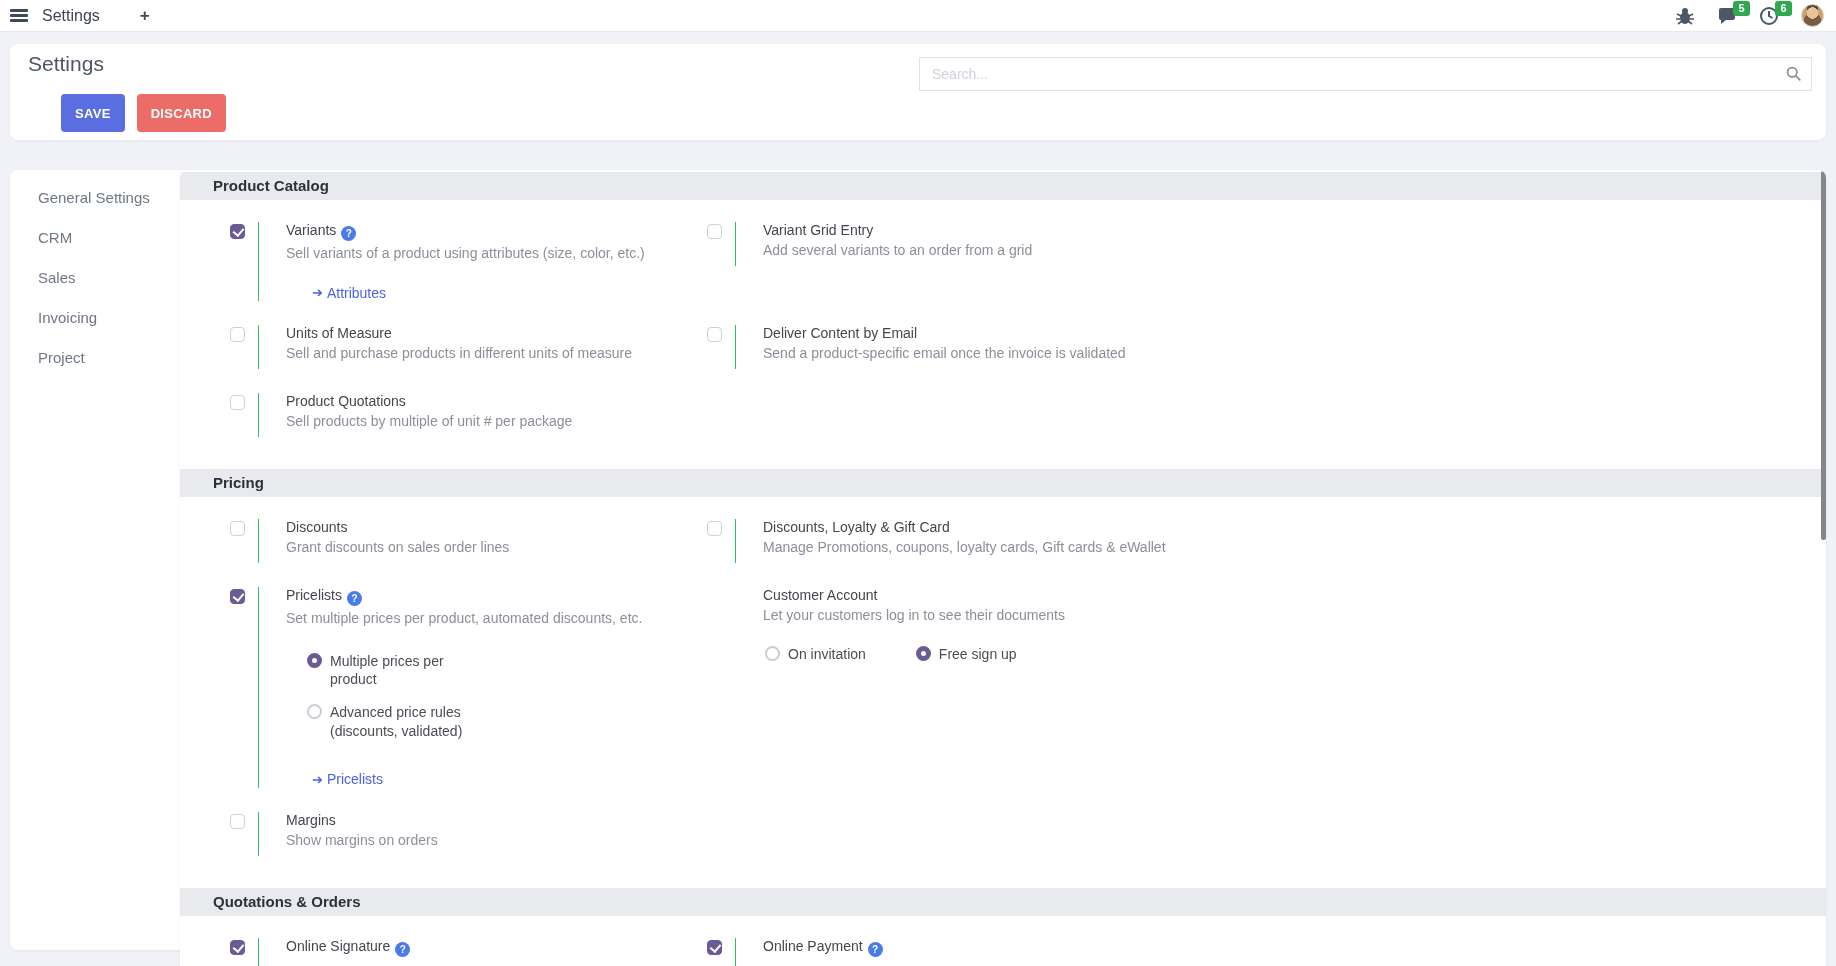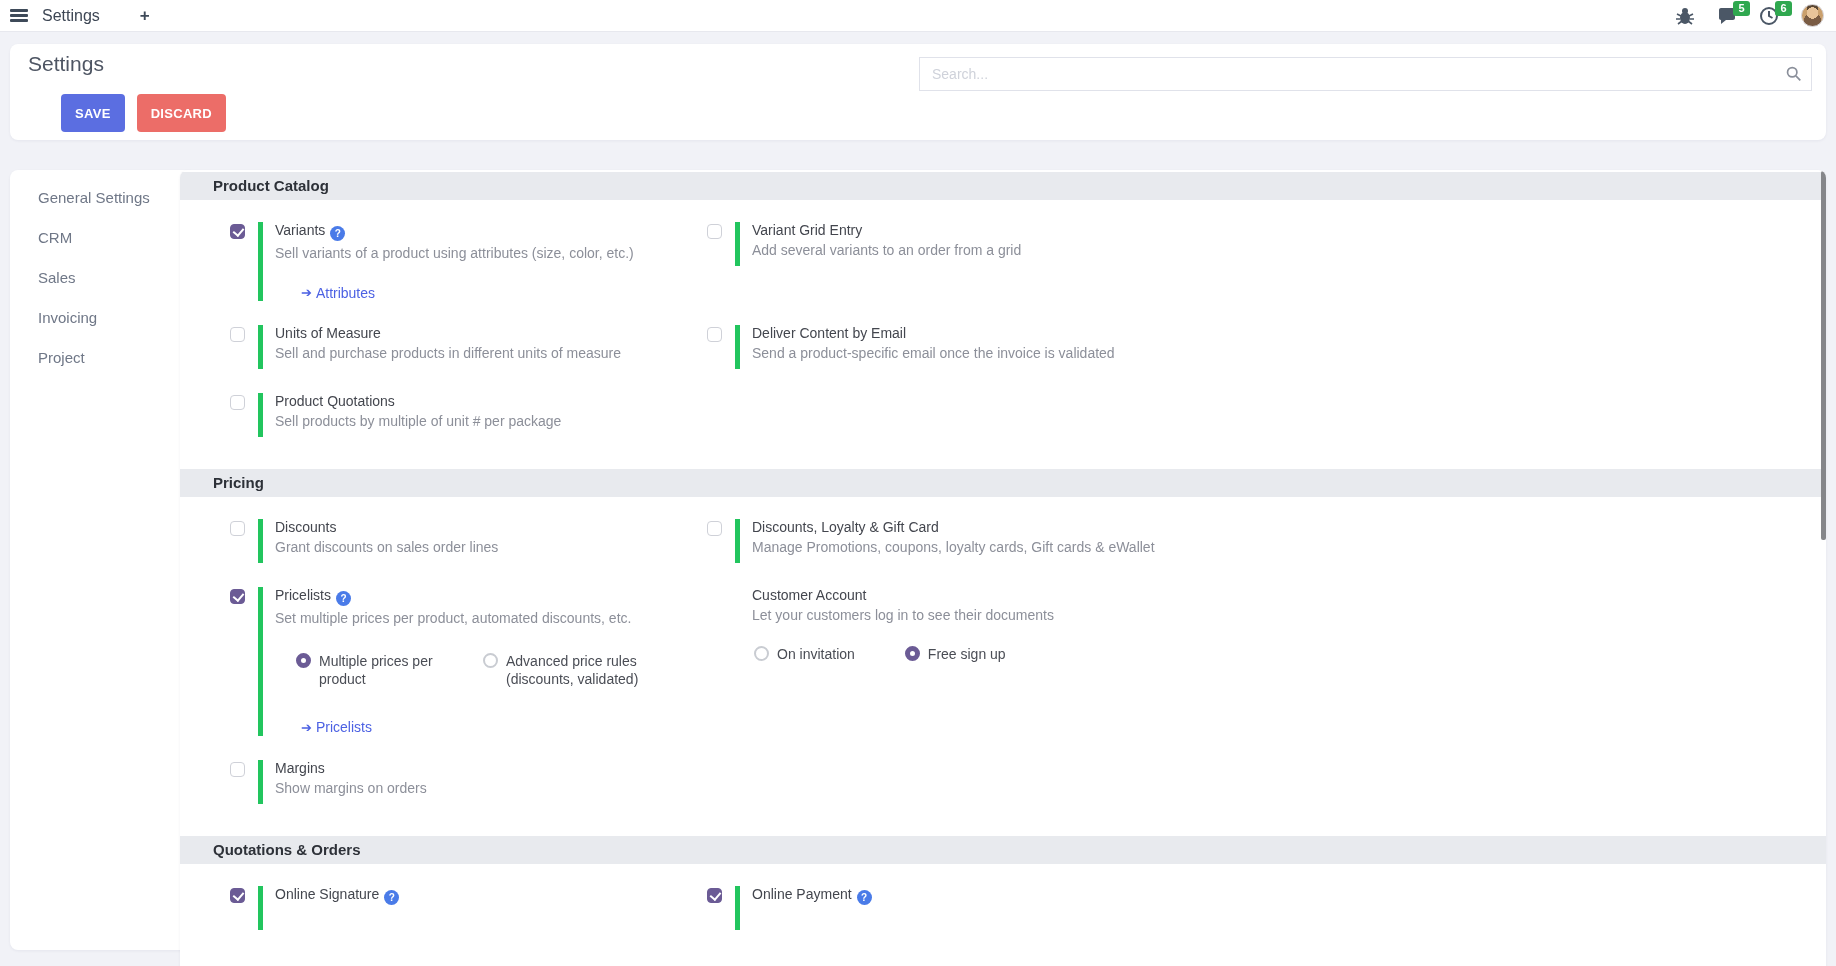--- a/index.html
+++ b/index.html
@@ -62,32 +62,32 @@
   .section-body { display:grid; grid-template-columns:477px 1fr;
     padding:22px 40px 8px 50px; align-items:start; }
 
   .setting-box { display:flex; margin-bottom:24px; }
   .cb-col { width:15px; margin-right:13px; padding-top:2px; flex:none; }
   .checkbox { width:15px; height:15px; border-radius:4px; border:1px solid #cfd1d8; background:#fff;
     position:relative; cursor:pointer; }
   .checkbox.checked { background:#6b5b95; border-color:#6b5b95; }
   .checkbox.checked::after { content:""; position:absolute; left:3.5px; top:1px; width:5px; height:8px;
     border:solid #fff; border-width:0 2px 2px 0; transform:rotate(40deg); }
-  .box-content { border-left:5px solid #22c55e; padding-left:12px; min-height:44px; }
+  .box-content { border-left:1px solid #22c55e; padding-left:27px; min-height:44px; }
   .setting-box.no-checkbox .box-content { border-left-color:transparent; }
   .box-label { font-size:14px; color:#43464e; }
   .help-icon { display:inline-block; width:15px; height:15px; border-radius:50%; background:#4a7be8;
     color:#fff; font-size:10px; font-weight:700; text-align:center; line-height:15px;
     margin-left:5px; vertical-align:-2px; cursor:pointer; }
   .box-desc { font-size:14px; color:#8c8f99; margin-top:4px; max-width:412px; line-height:1.25; }
 
   .box-link { margin-top:22px; margin-left:26px; font-size:14px; color:#4c61e3; cursor:pointer; display:inline-flex; align-items:center; gap:4px; }
   .box-link .arrow { font-size:13px; }
 
-  .radio-group { margin-top:24px; margin-left:21px; display:flex; flex-direction:row; gap:14px; }
+  .radio-group { margin-top:24px; margin-left:21px; display:flex; flex-direction:column; gap:14px; }
   .radio-group.inline { flex-direction:row; gap:50px; margin-left:2px; margin-top:20px; }
   .radio-row { display:flex; align-items:flex-start; gap:8px; cursor:pointer; }
   .radio { width:15px; height:15px; border-radius:50%; background:#fff; border:2px solid #c9ccd2; flex:none; margin-top:1px; }
   .radio.selected { border:5px solid #6b5b95; }
   .radio-label { font-size:14px; color:#4a4d55; line-height:1.35; }
   .radio-label.narrow { max-width:150px; }
   .mt-link { margin-top:30px; }
 </style>
 </head>
 <body>

